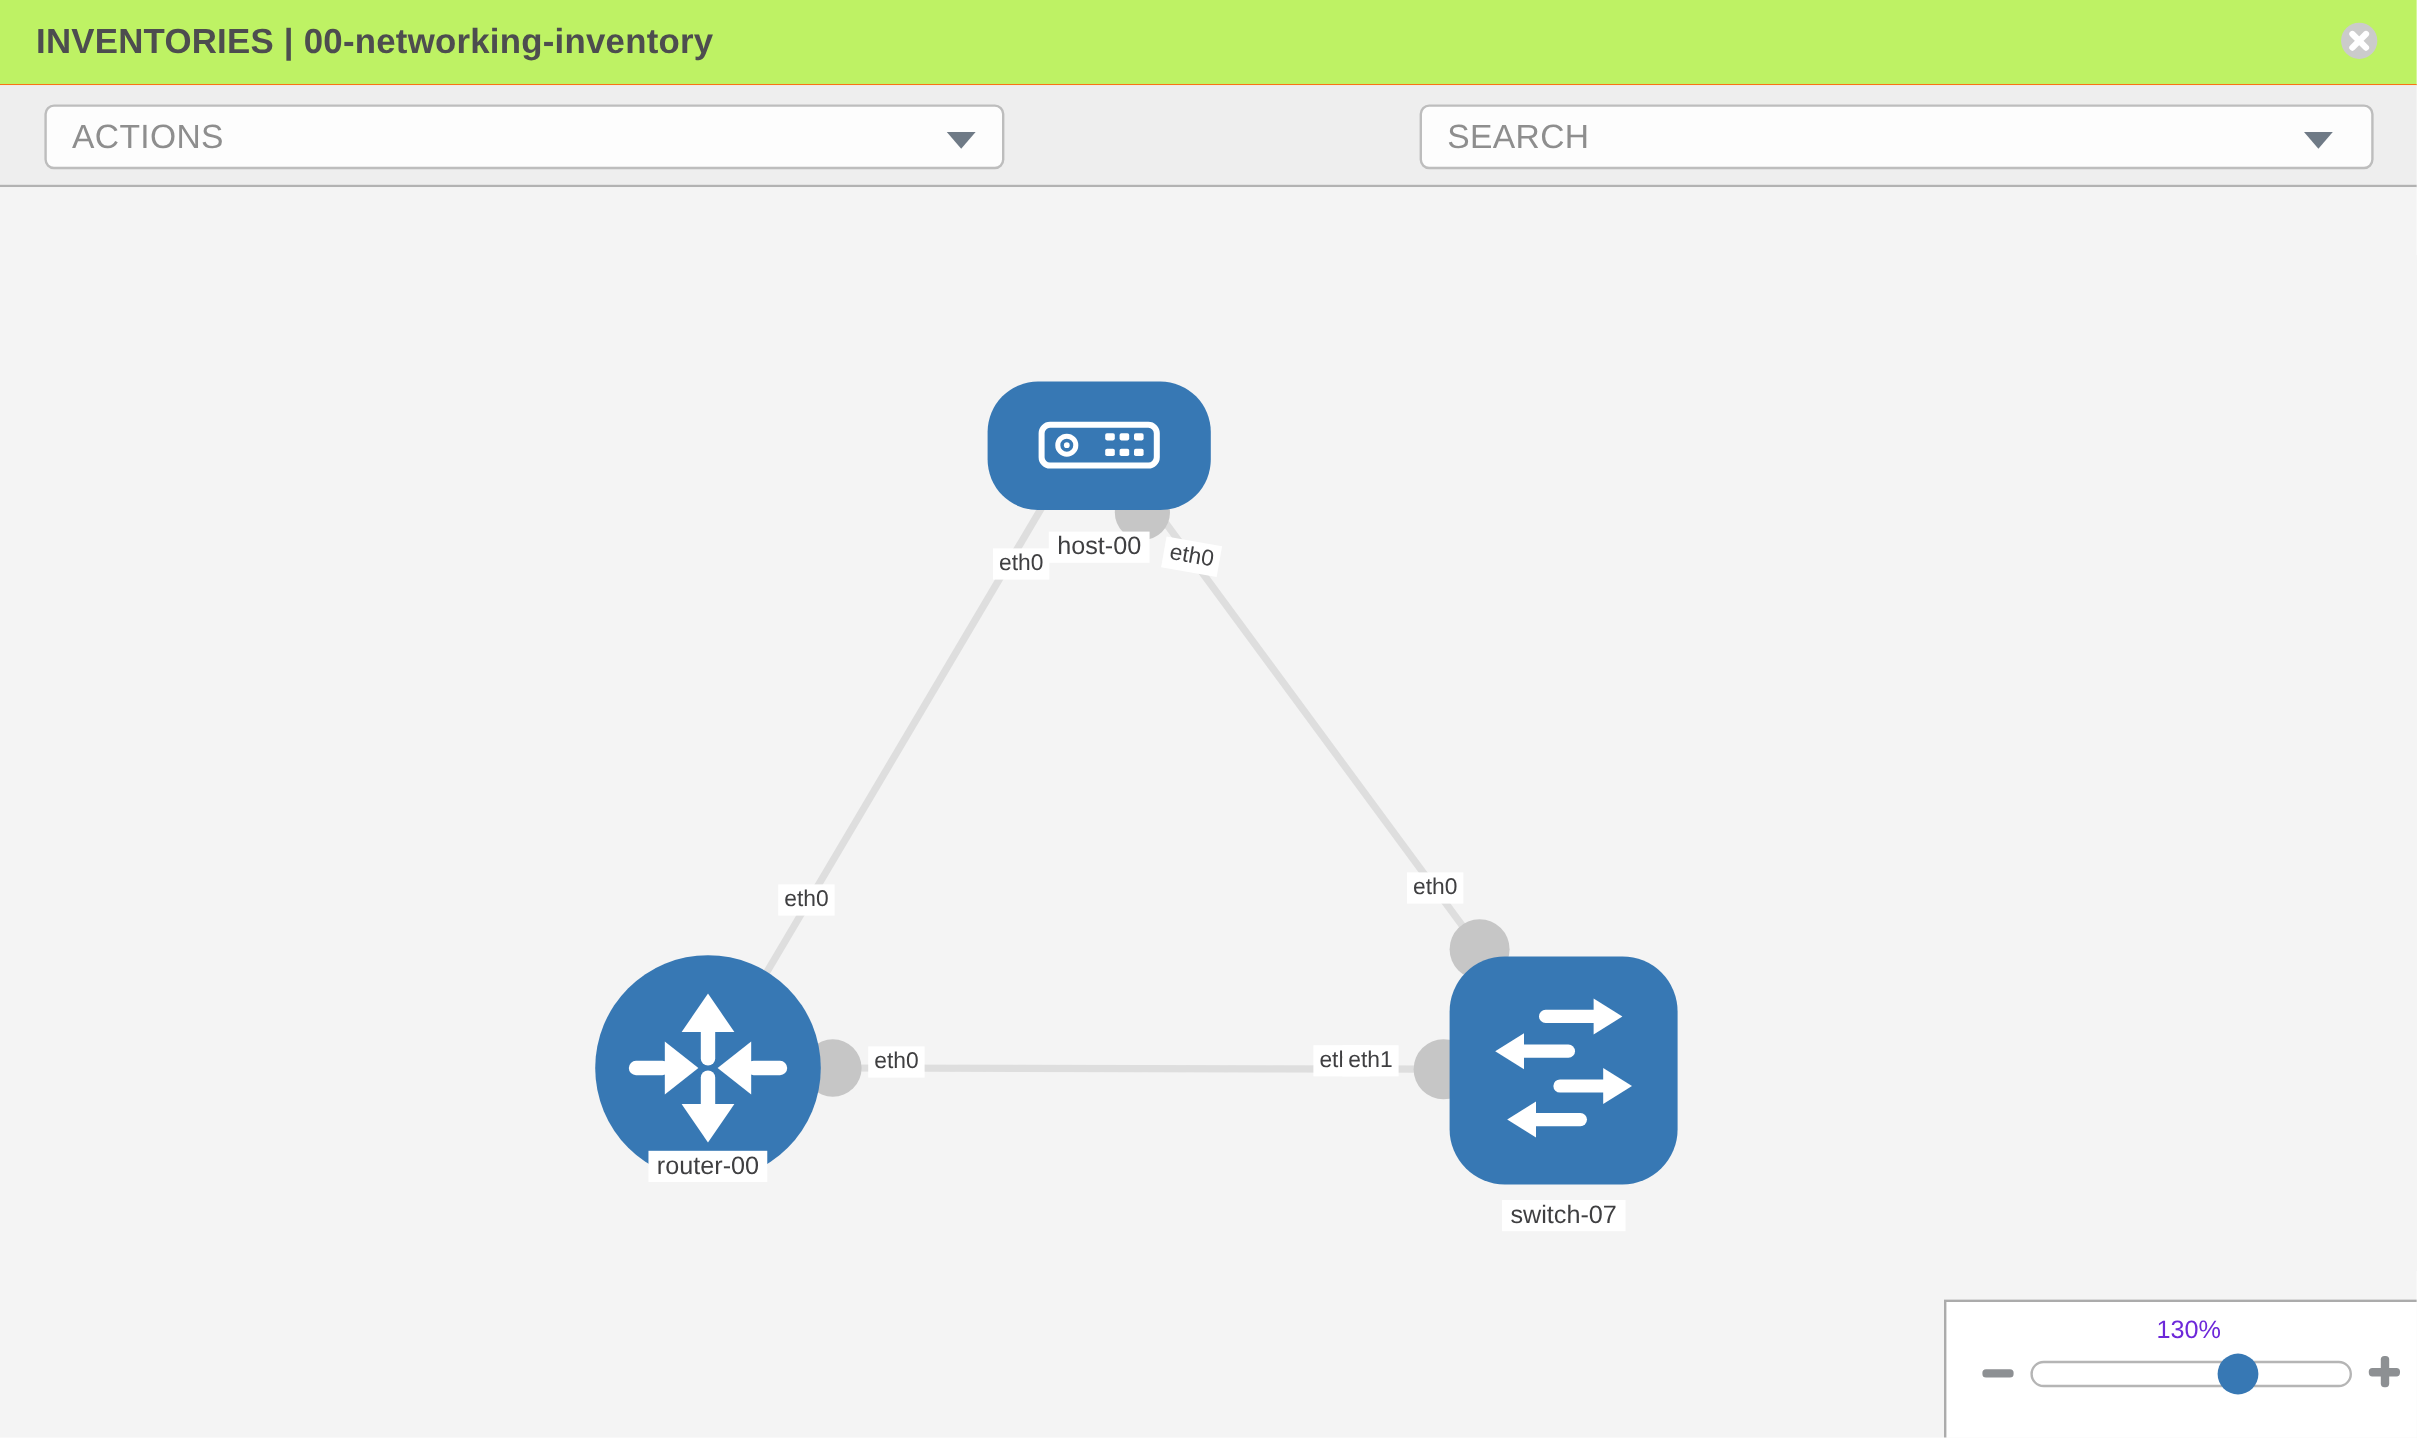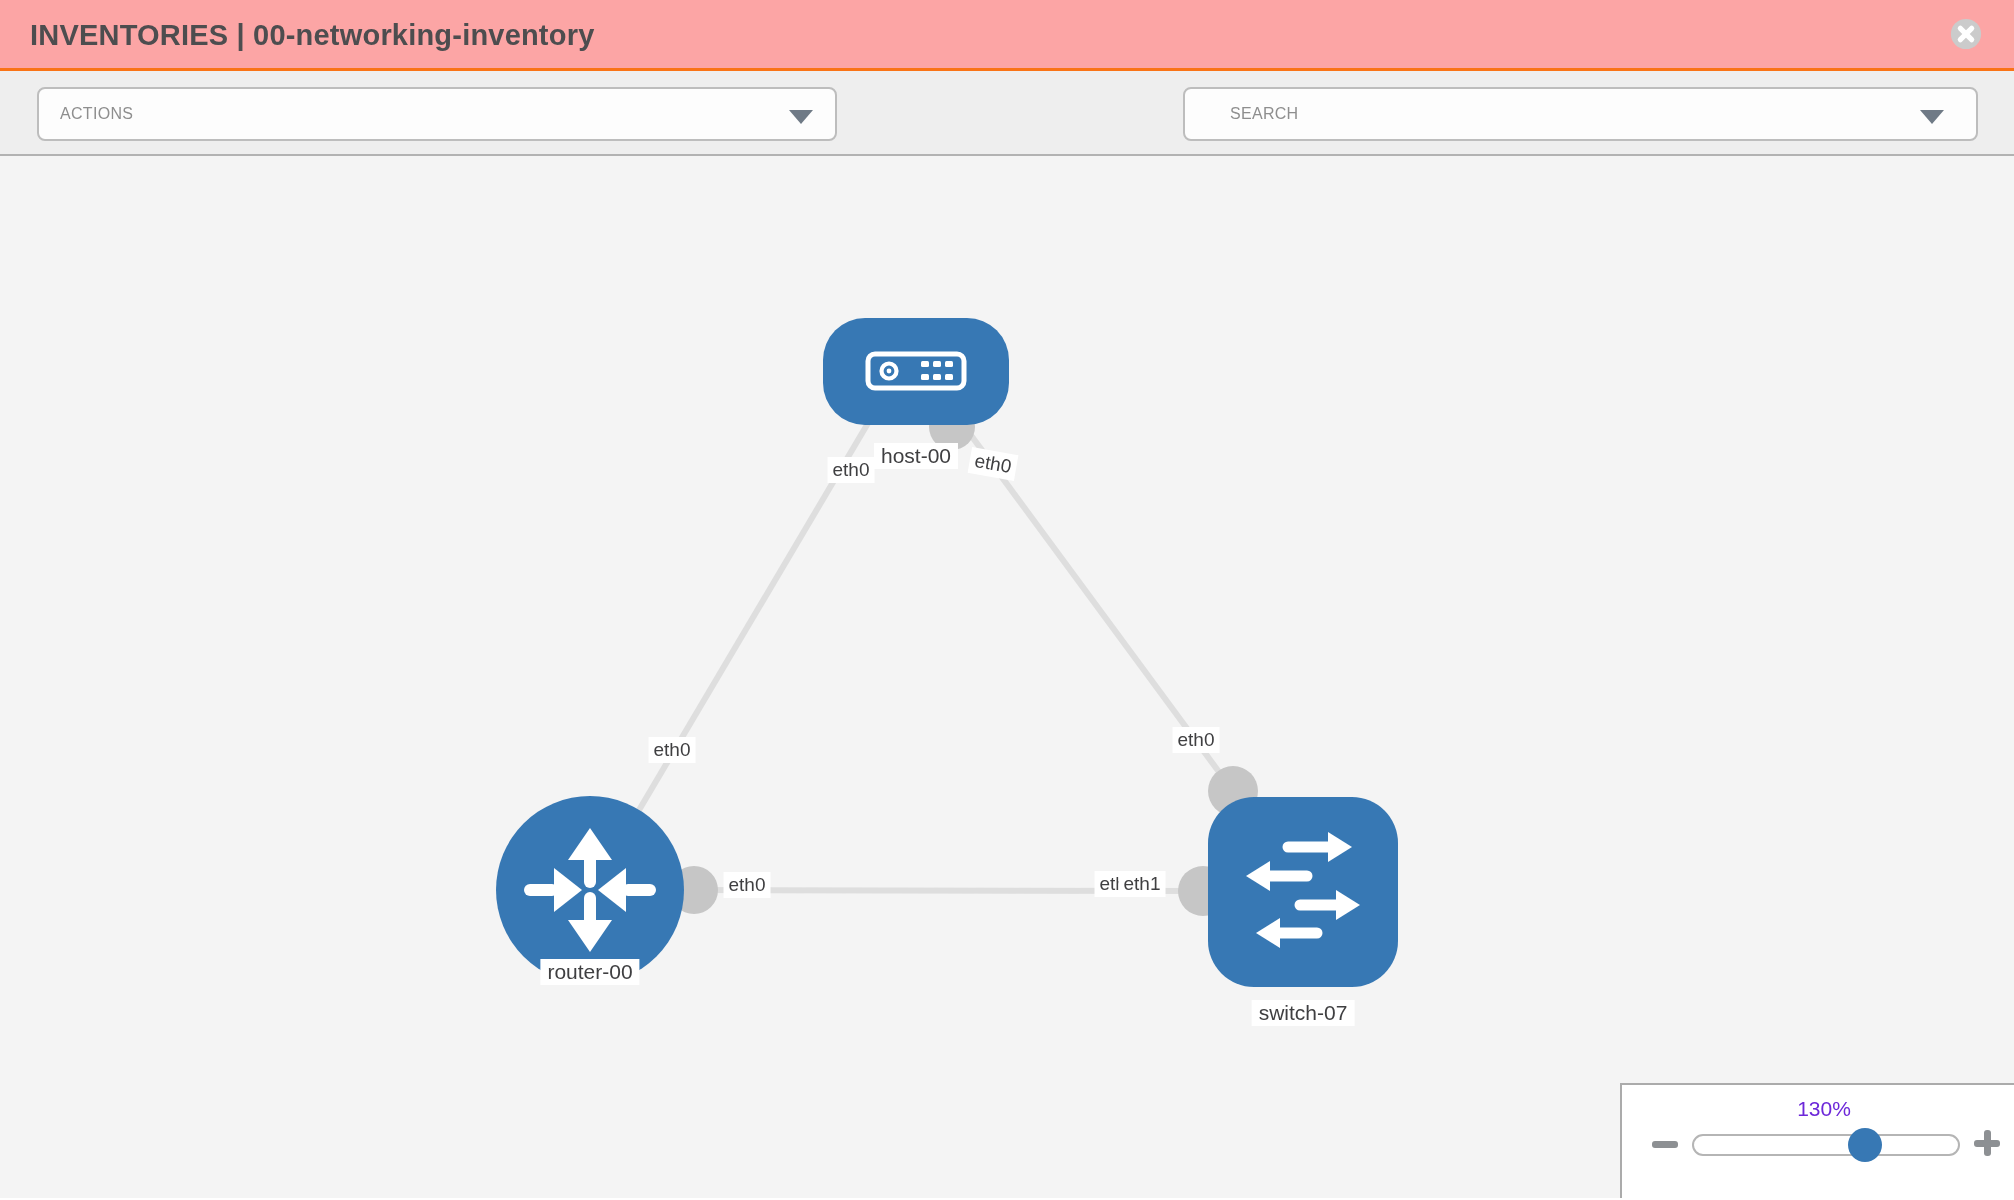--- a/index.html
+++ b/index.html
@@ -11,33 +11,33 @@
     --icon-gray:#8f9296;
     --label-text:#3f3f41;
     --muted-text:#8e8e8e;
   }
   *{box-sizing:border-box;margin:0;padding:0;}
   html,body{width:2014px;height:1200px;}
   body{font-family:"Liberation Sans",sans-serif;background:#ffffff;overflow:hidden;}
   .page{position:relative;width:2014px;height:1200px;background:#ffffff;}
 
   
-  .header{position:relative;height:71px;background:#fca5a5;border-bottom:3px solid #f97316;padding-left:44px;}
+  .header{position:relative;height:71px;background:#bef264;border-bottom:1px solid #f97316;padding-left:44px;}
   .header .title{position:absolute;left:30px;top:0;line-height:70px;font-size:29px;font-weight:700;color:#4d4d4f;letter-spacing:.2px;}
   .close-btn{position:absolute;right:31px;top:17px;width:34px;height:34px;cursor:pointer;}
 
   
   .toolbar{position:relative;height:85px;background:var(--toolbar-bg);border-bottom:2px solid #b2b2b2;}
   .select-box{position:absolute;top:16px;height:54px;background:#fdfdfd;border:2px solid #bdbdbd;border-radius:8px;display:flex;align-items:center;cursor:pointer;}
-  .select-box .select-text{padding-left:21px;font-size:16px;color:var(--muted-text);letter-spacing:.3px;background:transparent;border:none;outline:none;width:100%;font-family:"Liberation Sans",sans-serif;}
+  .select-box .select-text{padding-left:21px;font-size:28px;color:var(--muted-text);letter-spacing:.3px;background:transparent;border:none;outline:none;width:100%;font-family:"Liberation Sans",sans-serif;}
   .select-box input::placeholder{color:var(--muted-text);opacity:1;}
   .caret{position:absolute;width:0;height:0;border-left:12px solid transparent;border-right:12px solid transparent;border-top:14px solid #6f7a86;}
   .actions-box{left:37px;width:800px;}
   .actions-box .caret{right:22px;top:21px;}
-  .search-box{left:1183px;width:795px;padding-left:24px;}
+  .search-box{left:1183px;width:795px;}
   .search-box .caret{right:32px;top:21px;}
   .tool-icon{position:absolute;top:97px;width:38px;height:38px;cursor:pointer;}
   .wrench-icon{left:1045px;}
   .key-icon{left:1116px;}
 
   
   .canvas{position:relative;width:2014px;height:1042px;background:var(--canvas-bg);overflow:hidden;}
   .topology{position:absolute;left:0;top:0;width:2014px;height:1042px;}
   .link{stroke:var(--link-gray);stroke-width:6;}
   .connector{fill:var(--connector-gray);}

